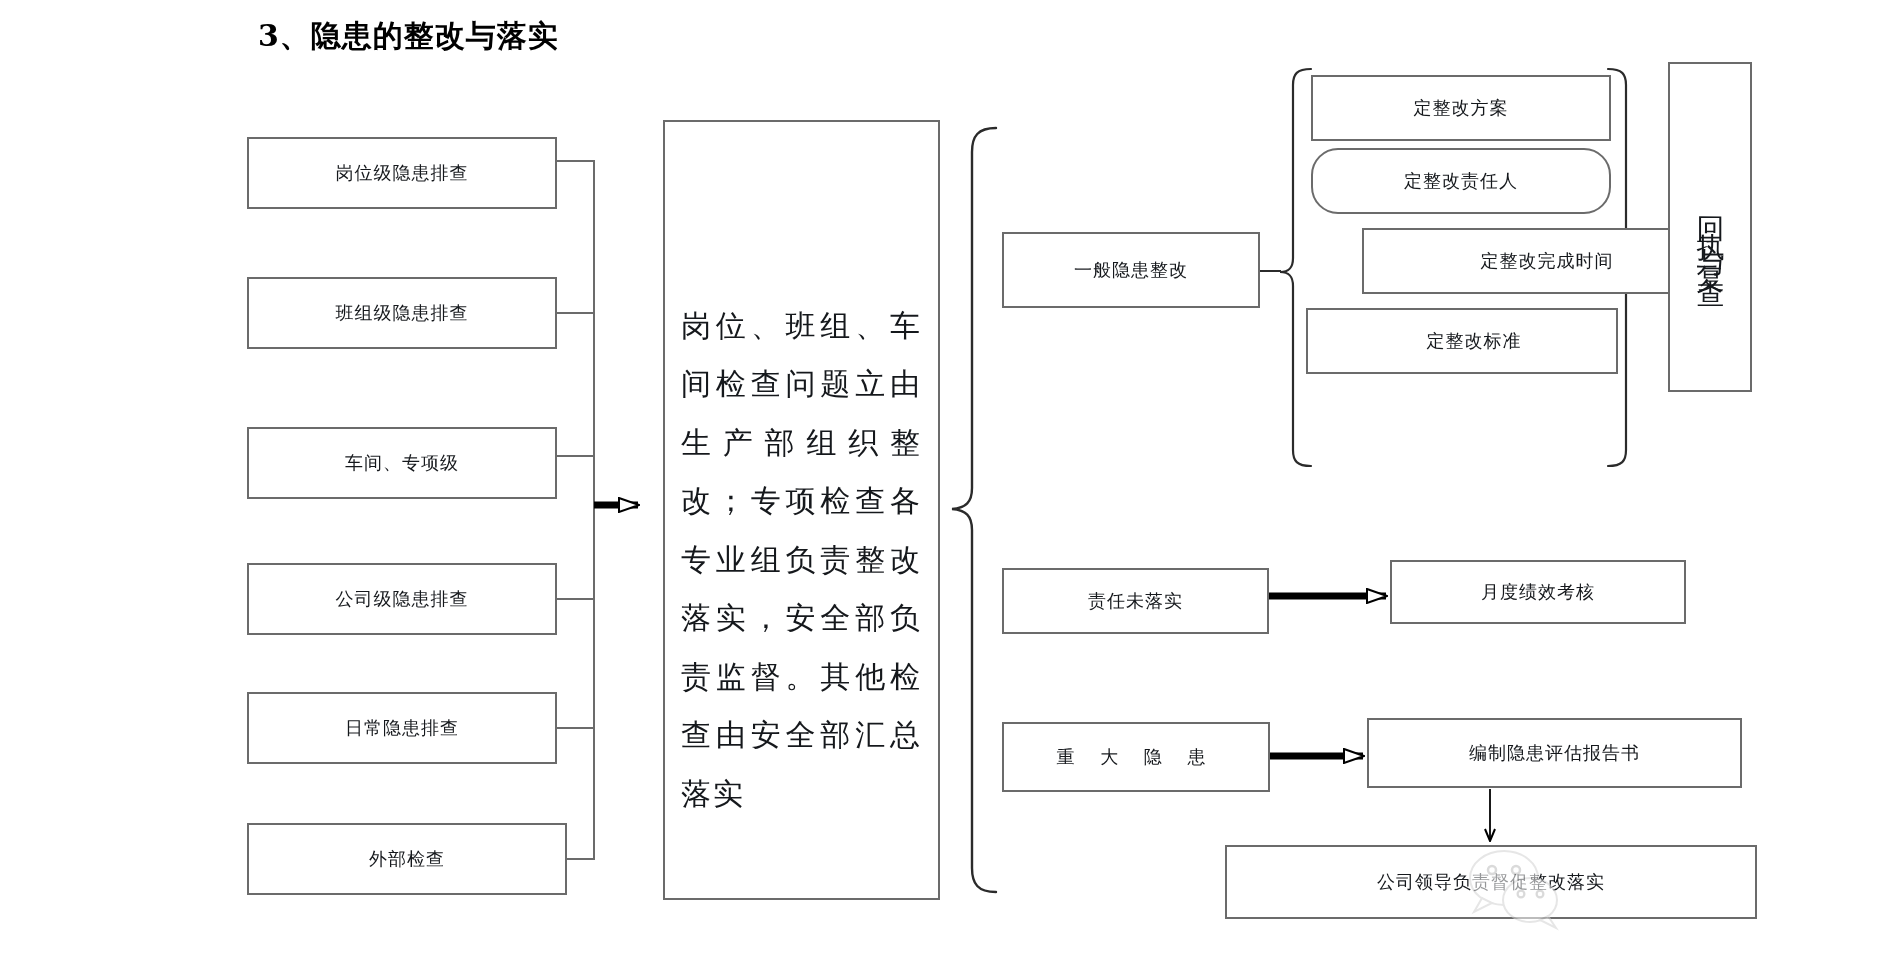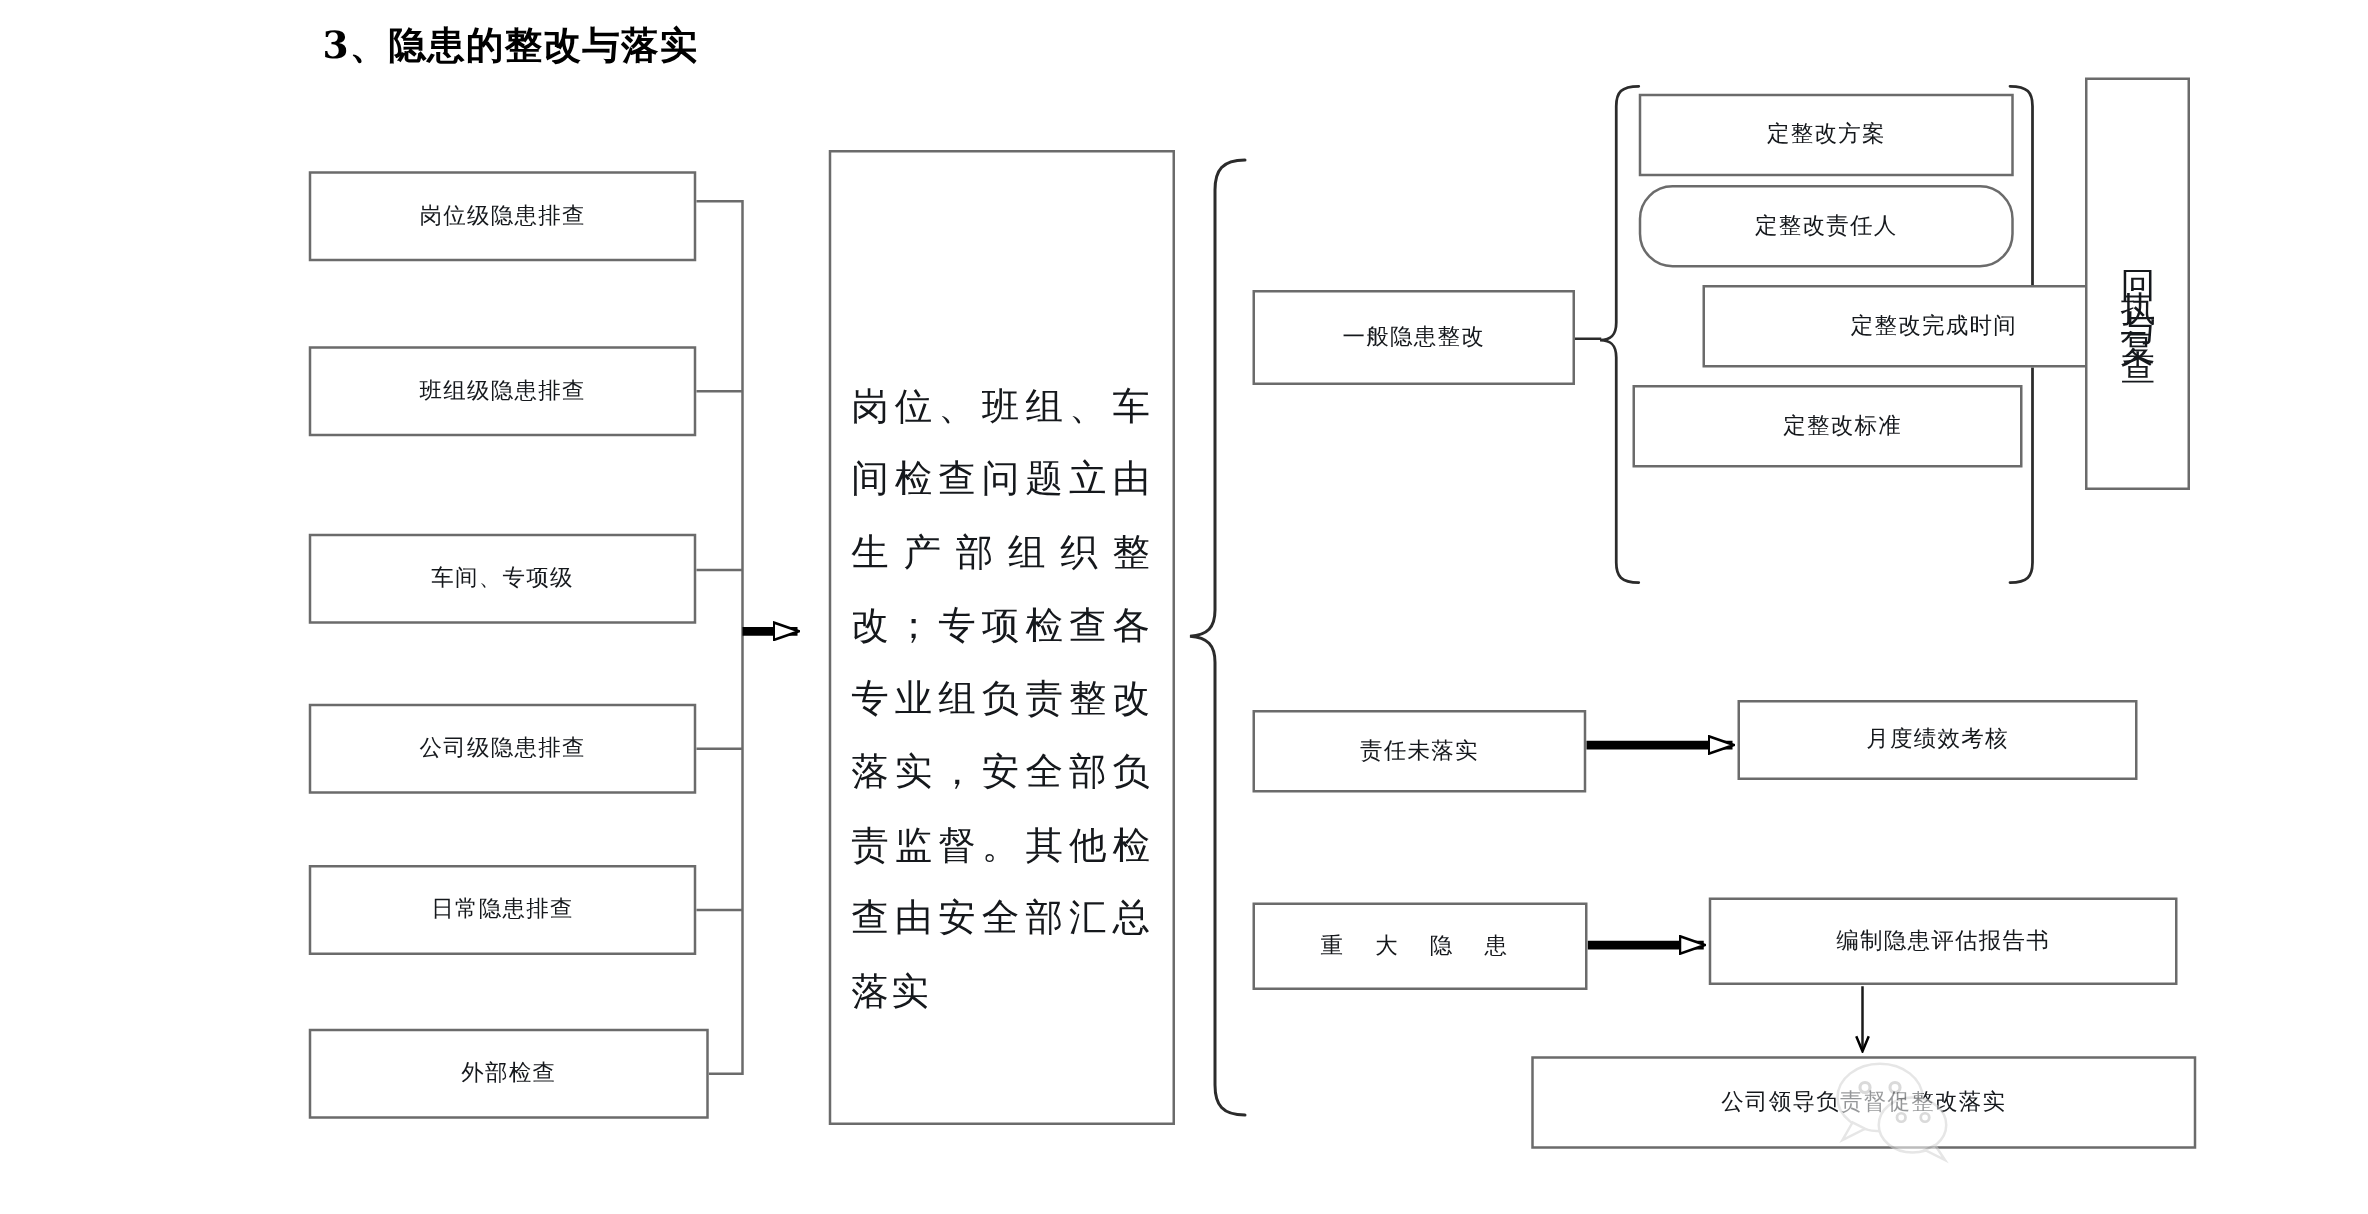--- a/index.html
+++ b/index.html
@@ -96,21 +96,21 @@
     height: 330px;
     writing-mode: vertical-rl;
     text-orientation: upright;
     font-size: 28px;
     letter-spacing: 16px;
     padding-top: 14px;
     box-sizing: border-box;
   }
 
   .r-resp { left: 1002px; top: 568px; width: 267px; height: 66px; }
-  .r-kpi  { left: 1390px; top: 560px; width: 320px; height: 64px; }
+  .r-kpi  { left: 1390px; top: 560px; width: 296px; height: 64px; }
 
   .r-major { left: 1002px; top: 722px; width: 268px; height: 70px; letter-spacing: 10px; }
   .r-report { left: 1367px; top: 718px; width: 375px; height: 70px; }
   .r-leader { left: 1225px; top: 845px; width: 532px; height: 74px; }
 
   
   .watermark {
     position: absolute;
     left: 1456px;
     top: 848px;

